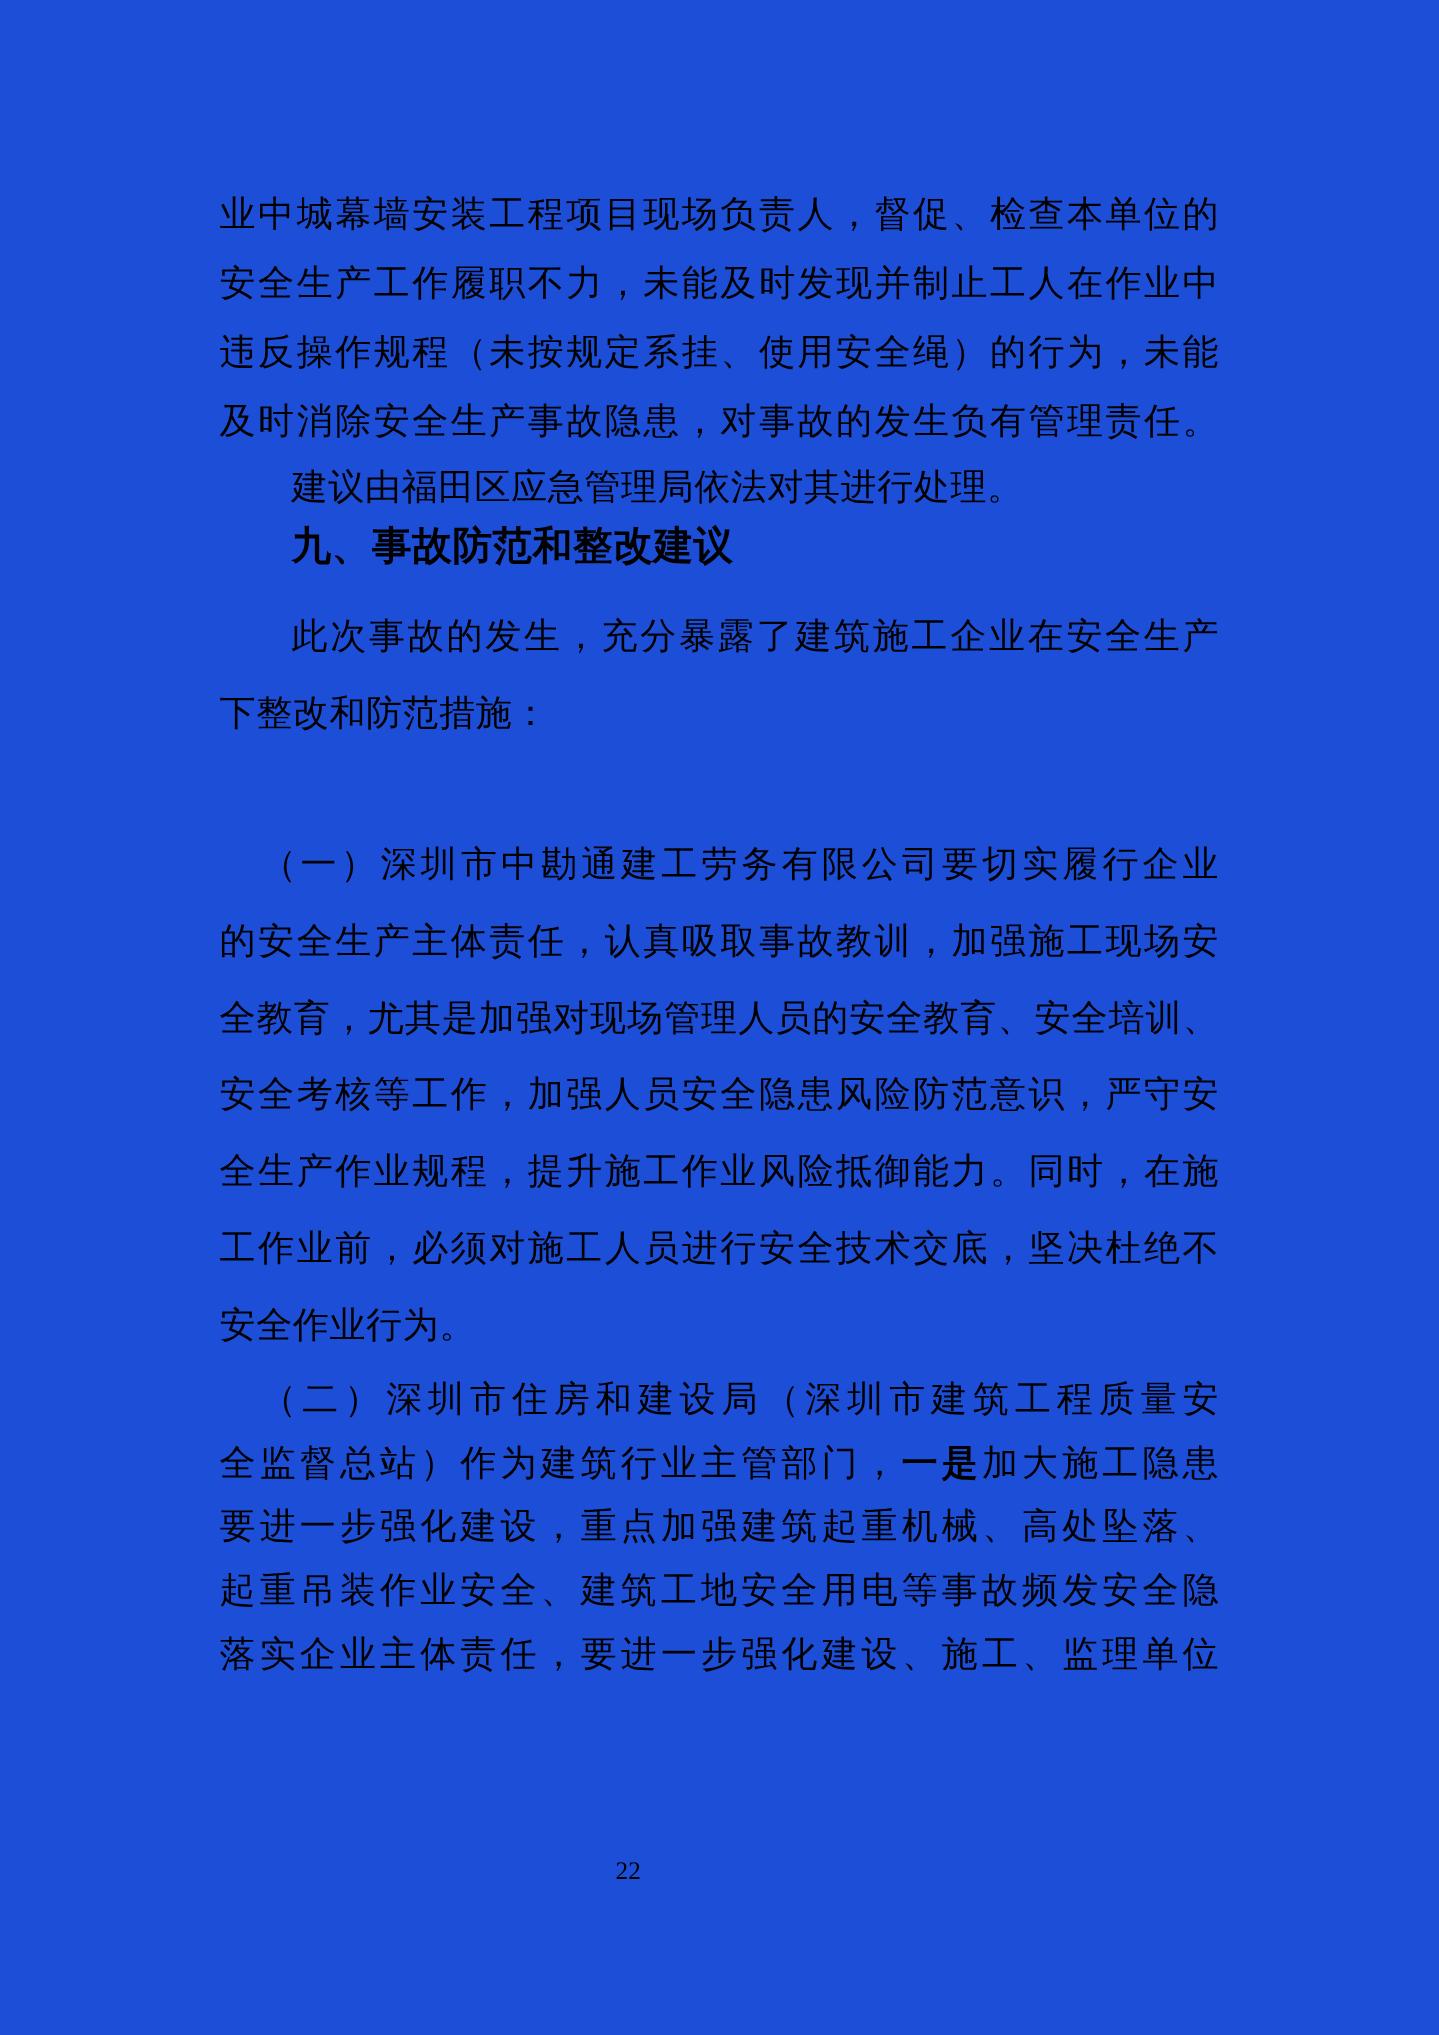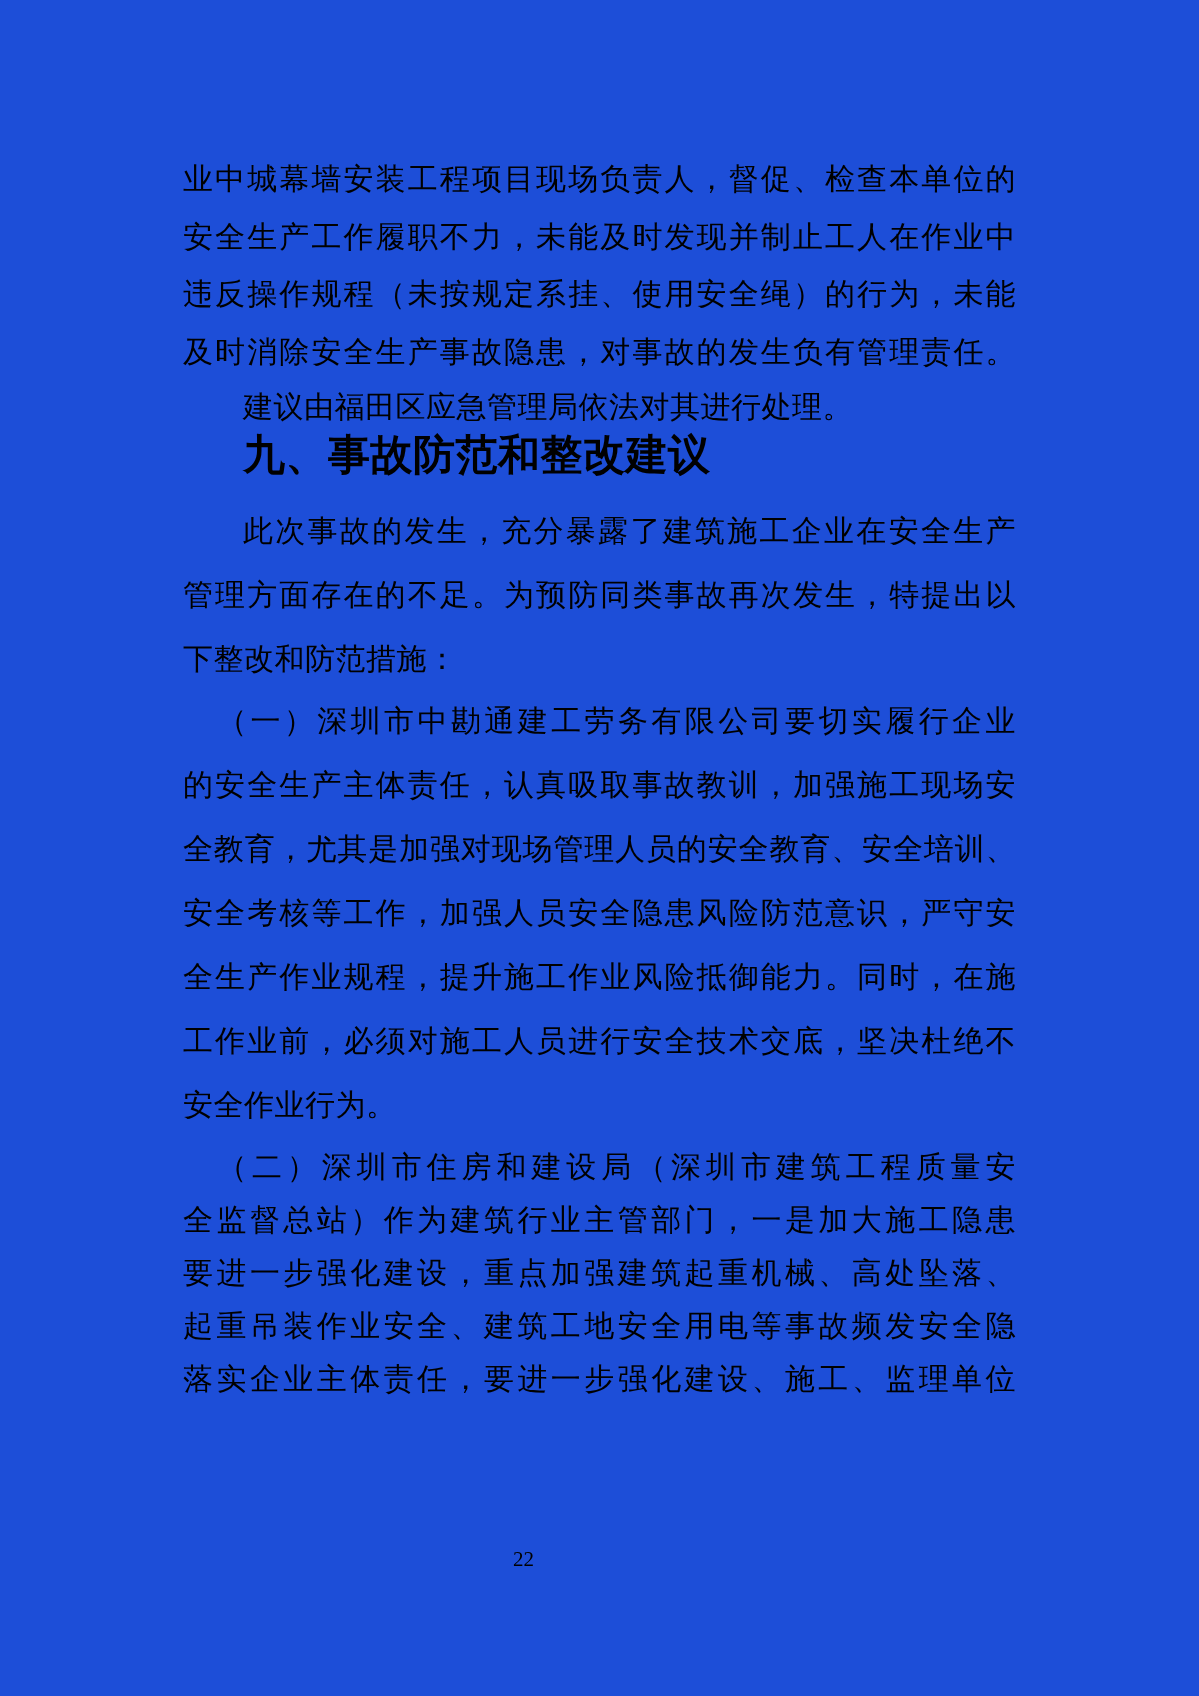--- a/index.html
+++ b/index.html
@@ -33,37 +33,37 @@
     text-align-last: left;
   }
   .sec-cont { top: 150px; }
   .sec-cont .line { height: 57.5px; line-height: 57.5px; }
   .sec-sugg { top: 378px; }
   .sec-sugg .line { height: 57px; line-height: 57px; }
   .sec-head { top: 425px; }
   .sec-head .line {
     height: 60px;
     line-height: 60px;
-    font-size: 42px;
+    font-size: 33px;
     font-weight: bold;
     font-family: "Liberation Sans", "DejaVu Sans", sans-serif;
     text-align: left;
     text-align-last: left;
   }
   .sec-intro { top: 499px; }
   .sec-intro .line { height: 64px; line-height: 64px; }
   .sec-item1 { top: 689px; }
   .sec-item1 .line { height: 64px; line-height: 64px; }
   .sec-item2 { top: 1140px; }
   .sec-item2 .line { height: 53px; line-height: 53px; }
   .ind2 { padding-left: 60px; text-align: right; }
   .ind-paren { padding-left: 34px; }
   .bh {
     font-family: "Liberation Sans", "DejaVu Sans", sans-serif;
-    font-weight: normal;
+    font-weight: bold;
   }
   .page-num {
     position: absolute;
     top: 1544px;
     left: 0;
     width: 1047px;
     height: 30px;
     line-height: 30px;
     text-align: center;
     font-size: 21px;
@@ -86,21 +86,20 @@
   <div class="textcol sec-sugg">
     <div class="line no-just ind2">建议由福田区应急管理局依法对其进行处理。</div>
   </div>
 
   <div class="textcol sec-head">
     <div class="line ind2">九、事故防范和整改建议</div>
   </div>
 
   <div class="textcol sec-intro">
     <div class="line ind2">此次事故的发生，充分暴露了建筑施工企业在安全生产</div>
-    <div class="line">管理方面存在的不足。为预防同类事故再次发生，特提出以</div>
     <div class="line no-just">下整改和防范措施：</div>
   </div>
 
   <div class="textcol sec-item1">
     <div class="line ind-paren">（一）深圳市中勘通建工劳务有限公司要切实履行企业</div>
     <div class="line">的安全生产主体责任，认真吸取事故教训，加强施工现场安</div>
     <div class="line">全教育，尤其是加强对现场管理人员的安全教育、安全培训、</div>
     <div class="line">安全考核等工作，加强人员安全隐患风险防范意识，严守安</div>
     <div class="line">全生产作业规程，提升施工作业风险抵御能力。同时，在施</div>
     <div class="line">工作业前，必须对施工人员进行安全技术交底，坚决杜绝不</div>

